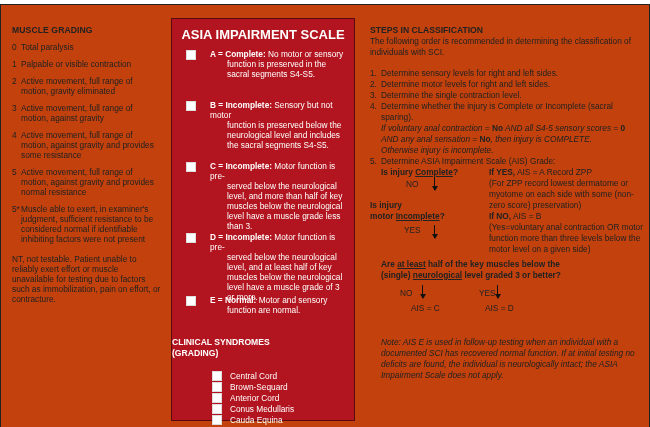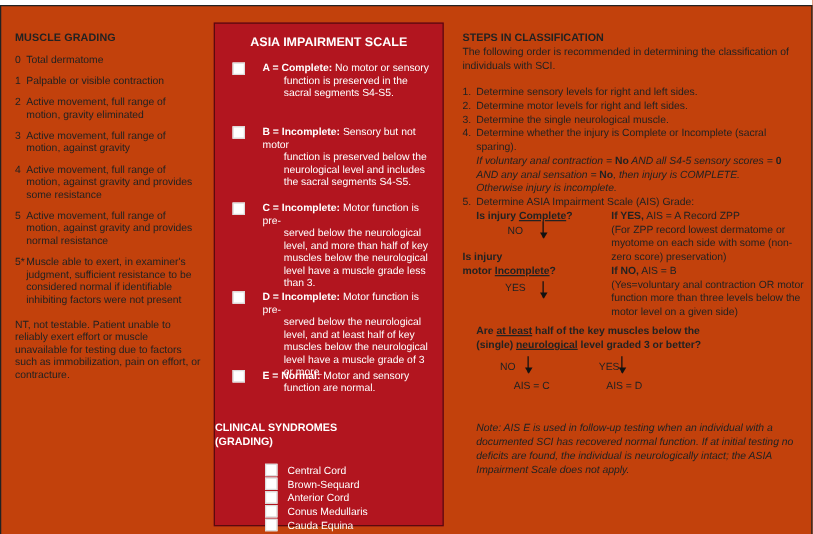--- a/index.html
+++ b/index.html
@@ -18,21 +18,21 @@
   .grade .g { width:9px; flex:none; }
   .grade .t { flex:1; }
   .nt { margin-top:10px; }
 
   
   .red {
     position:absolute; left:170px; top:13px; width:182px; height:401px;
     background:#b2151f; border:1px solid #5a0a0e; color:#fff;
     font-size:8.3px; line-height:10px;
   }
-  .red h3 { margin:0; text-align:center; font-size:10px; font-weight:bold; padding-top:11px; }
+  .red h3 { margin:0; text-align:center; font-size:13px; font-weight:bold; padding-top:11px; }
   .ais { position:absolute; left:14px; right:6px; display:flex; }
   .cb { width:8px; height:8px; background:#fff; border:1px solid #ddd; flex:none; margin-top:1px; }
   .ais .cb { margin-right:14px; }
   .ais .txt { flex:1; }
   .ais .hd { display:block; }
   .ais .rest { padding-left:17px; display:block; }
   .syn-title { position:absolute; left:0; right:0; top:318px; text-align:left; font-weight:bold; font-size:8.6px; line-height:11px; }
   .syn { position:absolute; left:40px; top:351px; }
   .syn .row { display:flex; align-items:center; height:11px; }
   .syn .cb { margin:0 8px 0 0; }
@@ -55,21 +55,21 @@
 </style>
 </head>
 <body>
 
 <div class="frame">
 
   <div class="left">
     <h3>MUSCLE GRADING</h3>
     <div class="grade">
         <span class="g">0</span>
-        <span class="t">Total dermatome</span>
+        <span class="t">Total paralysis</span>
       </div>
     <div class="grade">
         <span class="g">1</span>
         <span class="t">Palpable or visible contraction</span>
       </div>
     <div class="grade">
         <span class="g">2</span>
         <span class="t">Active movement, full range of motion, gravity eliminated</span>
       </div>
     <div class="grade">
@@ -165,21 +165,21 @@
     <div class="step">
         <span class="n">1.</span>
         <span class="c">Determine sensory levels for right and left sides.</span>
       </div>
     <div class="step">
         <span class="n">2.</span>
         <span class="c"><span>Determine motor levels for right and left sides.</span><br></span>
       </div>
     <div class="step">
         <span class="n">3.</span>
-        <span class="c"><span>Determine the single neurological muscle.</span><br></span>
+        <span class="c"><span>Determine the single contraction level.</span><br></span>
       </div>
     <div class="step">
         <span class="n">4.</span>
         <span class="c"><span>Determine whether the injury is Complete or Incomplete (sacral sparing).</span><br>
       <i>If voluntary anal contraction = </i><b>No</b><i> AND all S4-5 sensory scores = </i><b>0</b><br>
       <i>AND any anal sensation = </i><b>No</b><i>, then injury is COMPLETE.</i><br>
       <i>Otherwise injury is incomplete.</i></span>
       </div>
     <div class="step">
         <span class="n">5.</span>

